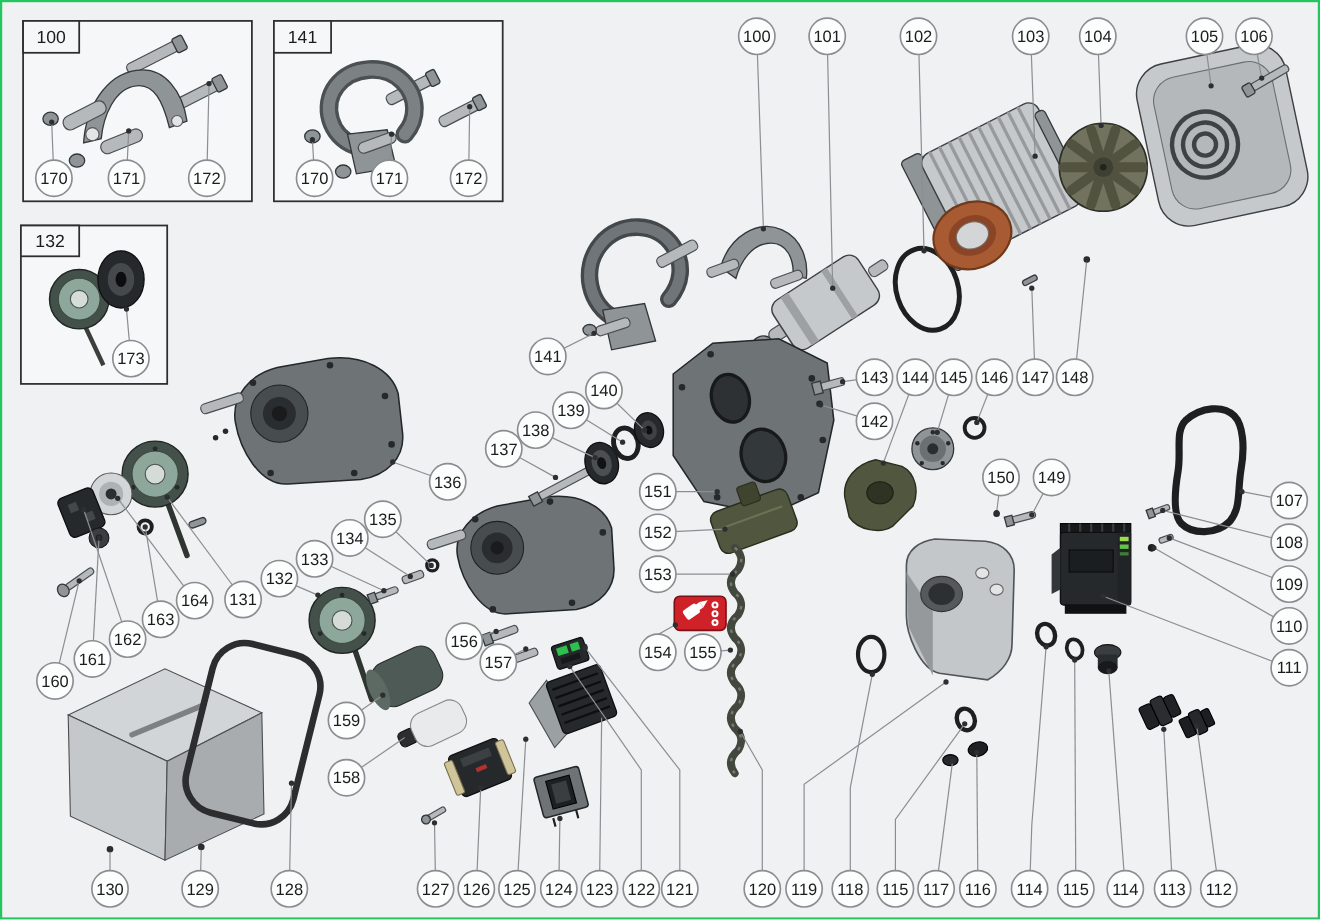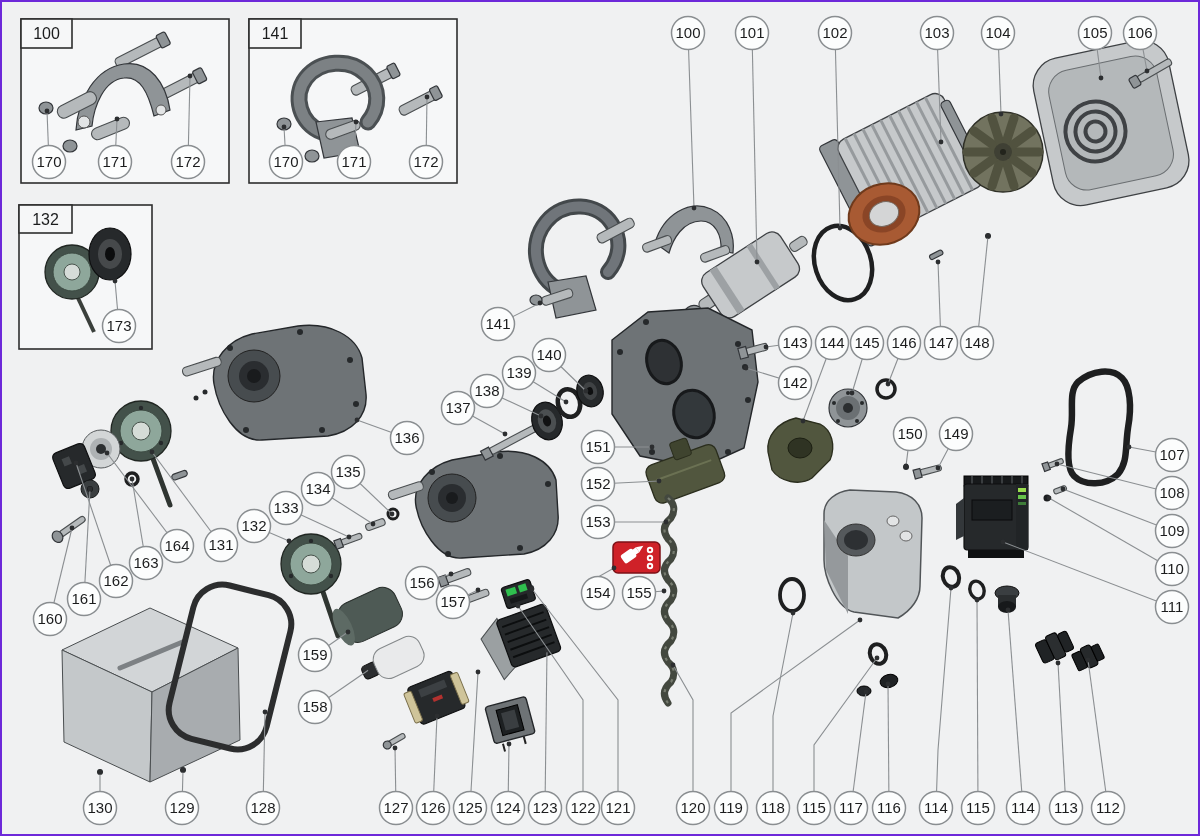--- a/index.html
+++ b/index.html
@@ -1,16 +1,16 @@
 <!DOCTYPE html>
 <html><head>
 <meta charset="utf-8">
 <style>
   html,body{margin:0;padding:0;background:#e8e9ea;}
-  .frame{position:relative;width:1196px;height:832px;border:2px solid #6d28d9;background:#f0f1f2;overflow:hidden;}
+  .frame{position:relative;width:1196px;height:832px;border:2px solid #22c55e;background:#f0f1f2;overflow:hidden;}
   svg{display:block;}
   text{font-family:"Liberation Sans","DejaVu Sans",sans-serif;}
   .pg{fill:#c6c9cb;stroke:#3e4144;stroke-width:1.3;}
   .pm{fill:#8f9497;stroke:#33363a;stroke-width:1.2;}
   .pd{fill:#6e7376;stroke:#24272a;stroke-width:1.4;}
   .pk{fill:#26292b;stroke:#0e0f10;stroke-width:1.2;}
   .rod{fill:#b5b9bb;stroke:#4a4e50;stroke-width:1.1;}
   .rng{fill:none;stroke:#1e1f20;}
   .teal1{fill:#43514a;stroke:#202622;stroke-width:1.3;}
   .teal2{fill:#8ea79b;stroke:#3c4a42;stroke-width:1;}

